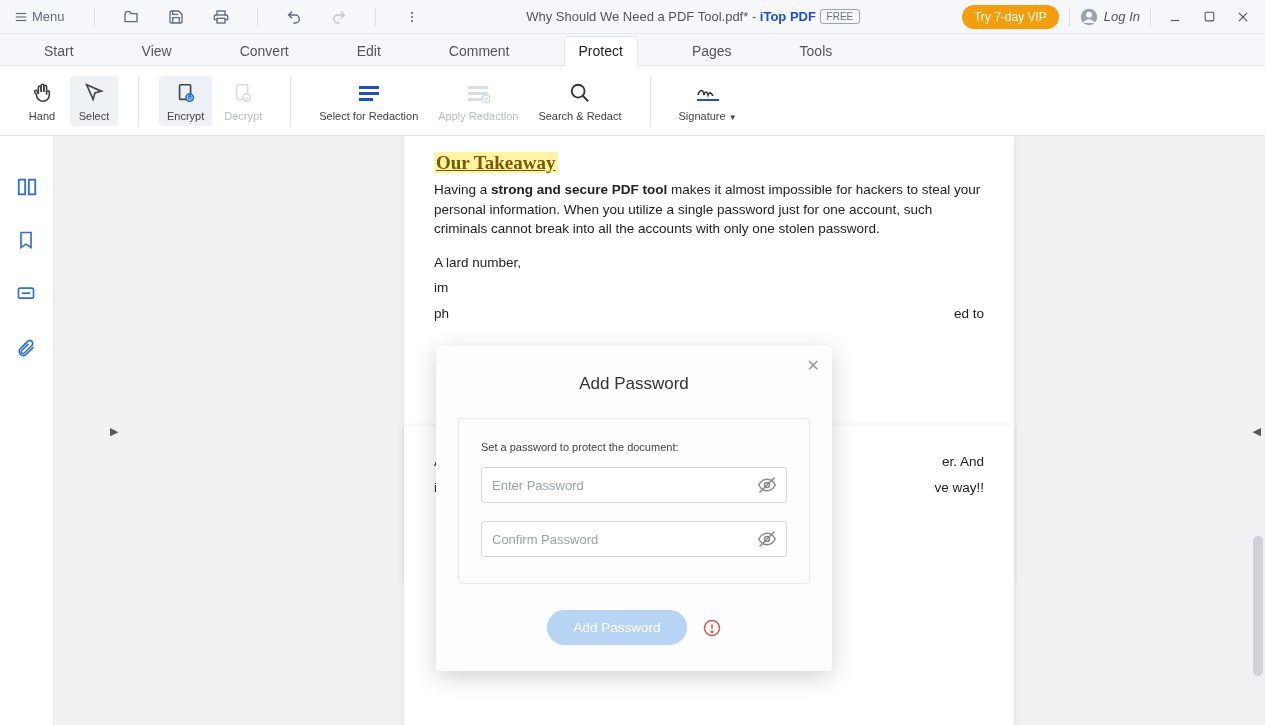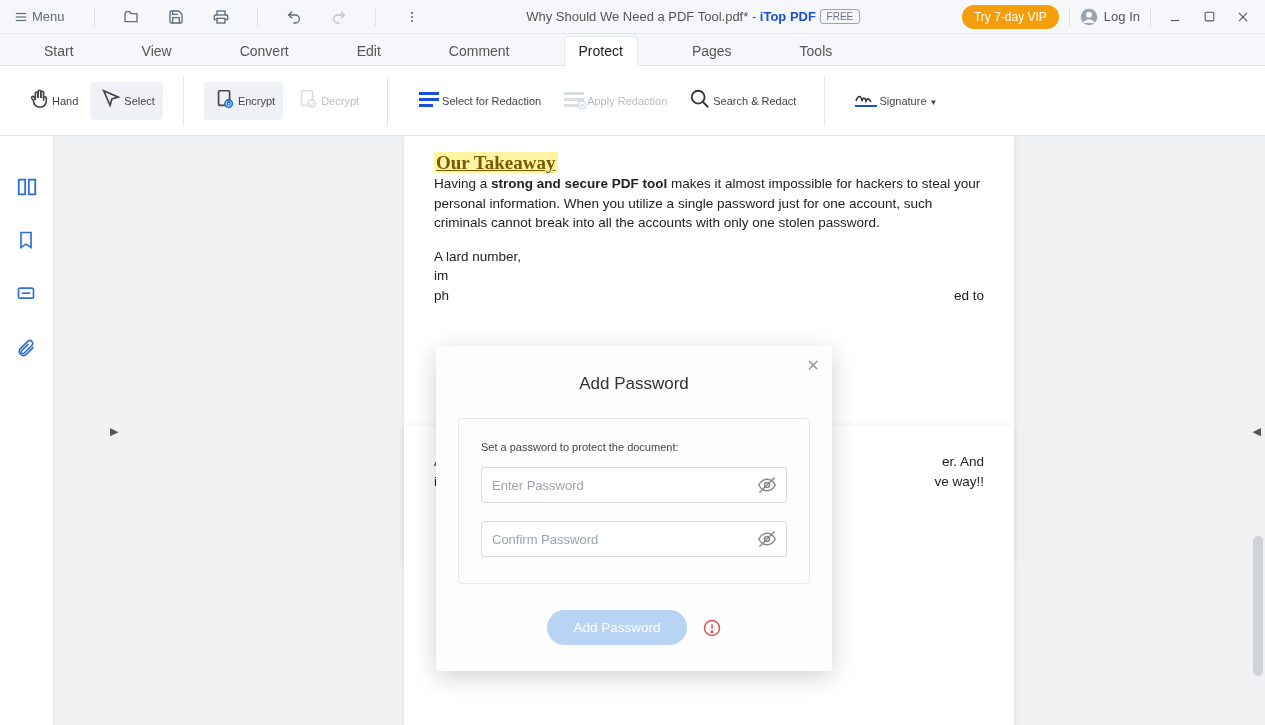--- a/index.html
+++ b/index.html
@@ -9,52 +9,52 @@
   .titlebar { height: 34px; display: flex; align-items: center; background: #f5f7fa; border-bottom: 1px solid #e3e6ea; padding: 0 8px; font-size: 13px; color: #444; }
   .tb-left { display: flex; align-items: center; gap: 19px; }
   .tb-btn { display: flex; align-items: center; justify-content: center; width: 26px; height: 26px; border-radius: 4px; color: #5f6b7a; }
   .tb-menu { display:flex; align-items:center; gap:4px; padding:0 6px; color:#5f6b7a; font-size:13px;}
   .tb-sep { width:1px; height:18px; background:#dcdfe4; margin: 0 4px;}
   .tb-center { flex:1; text-align:center; color:#555;}
   .tb-center .app { color:#1d4ed8; font-weight:600;}
   .tb-free { display:inline-block; border:1px solid #9aa3af; border-radius:3px; font-size:10px; padding:1px 6px; color:#6b7280; position:relative; top:-1px;}
   .tb-right { display:flex; align-items:center; gap:6px;}
   .vip-btn { background:#f59e0b; color:#fff; font-size:12px; padding:5px 12px; border-radius:14px; font-weight:500;}
-  .login { display:flex; align-items:center; gap:6px; color:#555; font-size:13px;}
+  .login { display:flex; align-items:center; gap:6px; color:#555; font-size:13px;font-style:italic;}
   .win-btn { width:28px; height:28px; display:flex; align-items:center; justify-content:center; color:#555;}
 
   
   .tabbar { height:32px; background:#f5f7fa; display:flex; align-items:flex-end; padding:0 30px; gap:40px; font-size:14px; color:#555; border-bottom:1px solid #e3e6ea;}
   .tab { padding:6px 14px; cursor:pointer;}
   .tab.active { background:#fff; border:1px solid #e3e6ea; border-bottom:1px solid #fff; border-radius:4px 4px 0 0; position:relative; top:1px; font-weight:500; color:#222;}
 
   
   .ribbon { height:70px; background:#fff; border-bottom:1px solid #e3e6ea; display:flex; align-items:center; padding:0 18px; gap:12px;}
   .rgroup { display:flex; gap:4px; align-items:flex-start;}
   .rsep { width:1px; height:50px; background:#e3e6ea; margin:0 8px;}
-  .ritem { display:flex; flex-direction:row; align-items:center; justify-content:center; min-width:48px; padding:4px 8px; font-size:11px; color:#444; border-radius:4px;}
+  .ritem { display:flex; flex-direction:column; align-items:center; justify-content:center; min-width:48px; padding:4px 8px; font-size:11px; color:#444; border-radius:4px;}
   .ritem .ricon { width:26px; height:26px; display:flex; align-items:center; justify-content:center; margin-bottom:4px;}
   .ritem.sel { background:#eef1f5;}
   .ritem.dis { color:#b6bcc4;}
   .ritem.dis svg { opacity:0.5;}
 
   
   .main { display:flex; height: calc(725px - 34px - 32px - 70px); position:relative; background:#f0f1f3;}
   .sidebar { width:54px; background:#fff; border-right:1px solid #e6e8ec; display:flex; flex-direction:column; align-items:center; padding-top:40px; gap:32px;}
   .sbicon { width:22px; height:22px; color:#2f6fd8;}
   .content { flex:1; position:relative; overflow:hidden;}
   .expand-left, .expand-right { position:absolute; top:50%; transform:translateY(-50%); color:#555; font-size:11px;}
   .expand-left { left:56px;}
   .expand-right { right:4px;}
 
   .page { position:absolute; left:350px; top:0; width:610px; background:#fff; box-shadow:0 0 6px rgba(0,0,0,0.08); padding:16px 30px 260px 30px;}
   .page2 { position:absolute; left:350px; top:290px; width:610px; height:400px; background:#fff; box-shadow:0 0 6px rgba(0,0,0,0.08); padding:26px 30px;}
 
   .heading { font-family: Georgia, serif; font-size:19px; font-weight:700; color:#7a5a00; background:#fff4a3; display:inline; padding:0 2px; text-decoration: underline; text-decoration-color: #7a5a00;}
-  .para { font-family: Georgia, serif; font-size:13.5px; color:#222; line-height:1.45; }
+  .para { font-family: Georgia, serif; font-size:13.5px; color:#222; line-height:1.45; margin-top:6px;}
   .para b { font-weight:700;}
 
   
   .scrollbar { position:absolute; right:2px; top:400px; width:10px; height:140px; background:#cfd3d8; border-radius:5px;}
 
   
   .modal { position:absolute; left:436px; top:210px; width:396px; background:#fdfdfd; border-radius:4px; box-shadow:0 6px 24px rgba(0,0,0,0.18); padding:18px 22px 26px 22px; z-index:20;}
   .modal-close { position:absolute; top:10px; right:12px; color:#999; font-size:16px; cursor:pointer;}
   .modal-title { text-align:center; font-size:17px; color:#333; margin:10px 0 24px 0;}
   .modal-box { border:1px solid #e6e8ec; border-radius:4px; padding:22px 22px 26px 22px;}

